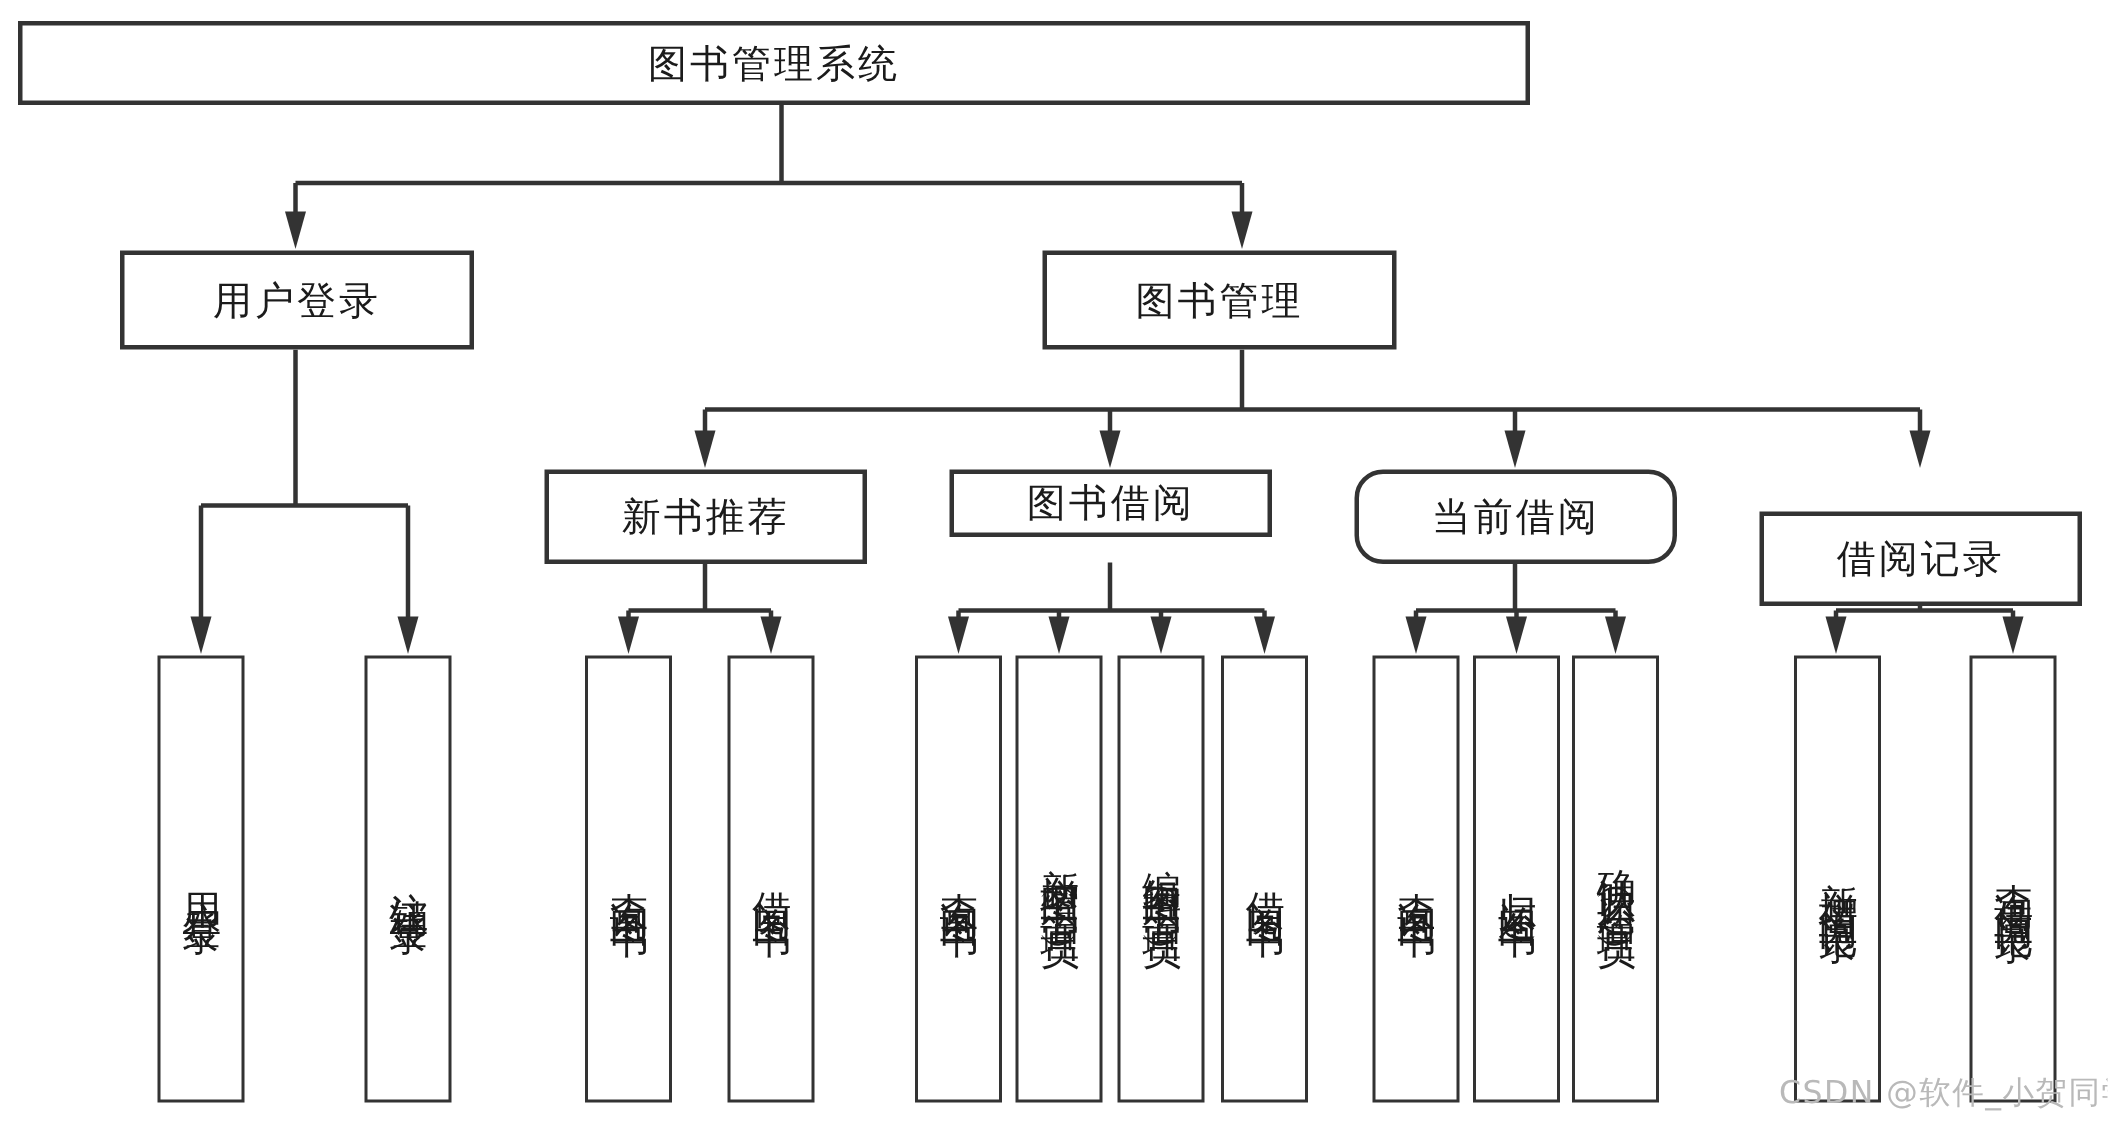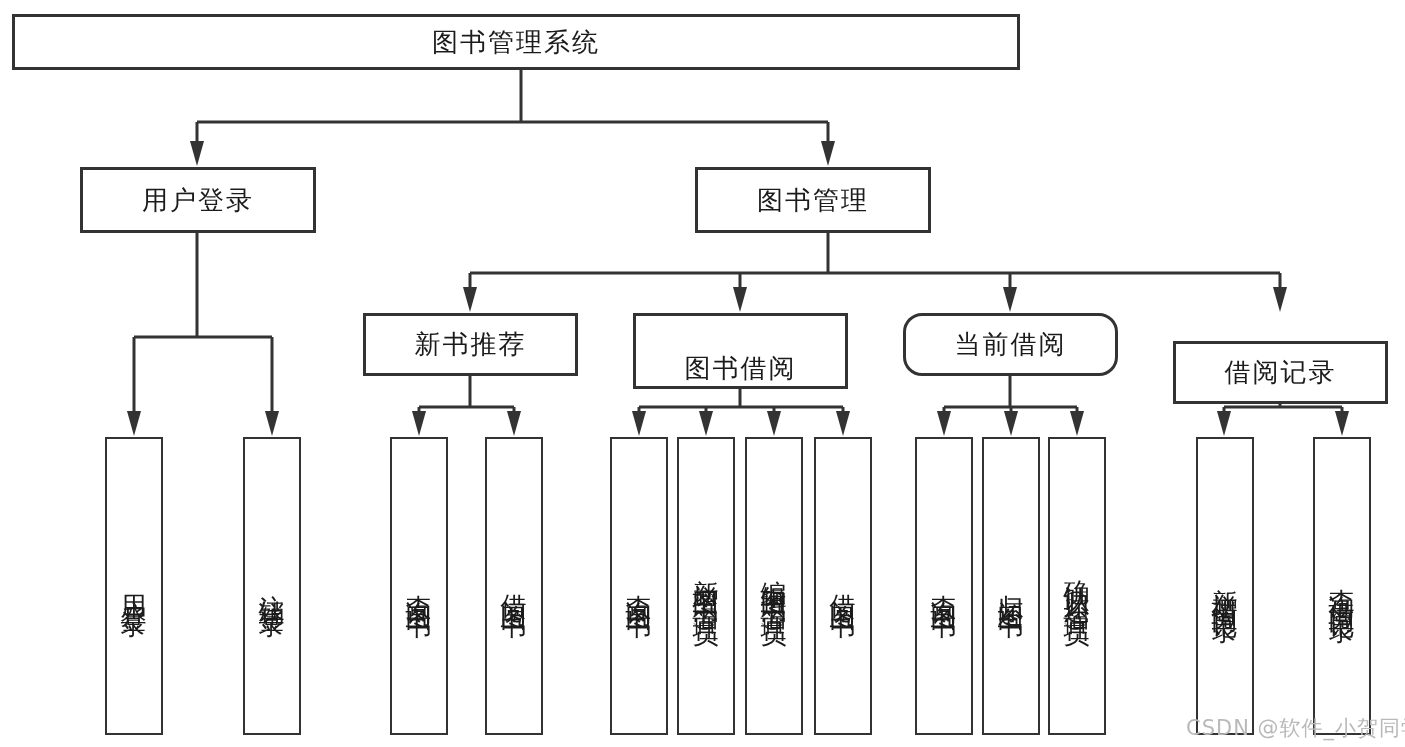--- a/index.html
+++ b/index.html
@@ -112,21 +112,21 @@
 <div class="node" style="left:80px;top:167px;width:236px;height:66px;">
   <span>用户登录</span>
 </div>
 <div class="node" style="left:695px;top:167px;width:236px;height:66px;">
   <span>图书管理</span>
 </div>
 
 <div class="node" style="left:363px;top:313px;width:215px;height:63px;text-align:center;">
   <span>新书推荐</span>
 </div>
-<div class="node" style="left:633px;top:313px;width:215px;height:76px;align-items:flex-end;">
+<div class="node" style="left:633px;top:313px;width:215px;height:45px;">
   <span>图书借阅</span>
 </div>
 <div class="node" style="left:903px;top:313px;width:215px;height:63px;border-radius:19px;">
   <span>当前借阅</span>
 </div>
 <div class="node" style="left:1173px;top:313px;width:215px;height:63px;margin-top:28px;">
   <span>借阅记录</span>
 </div>
 
 <div class="leaf" style="left:105px;">

